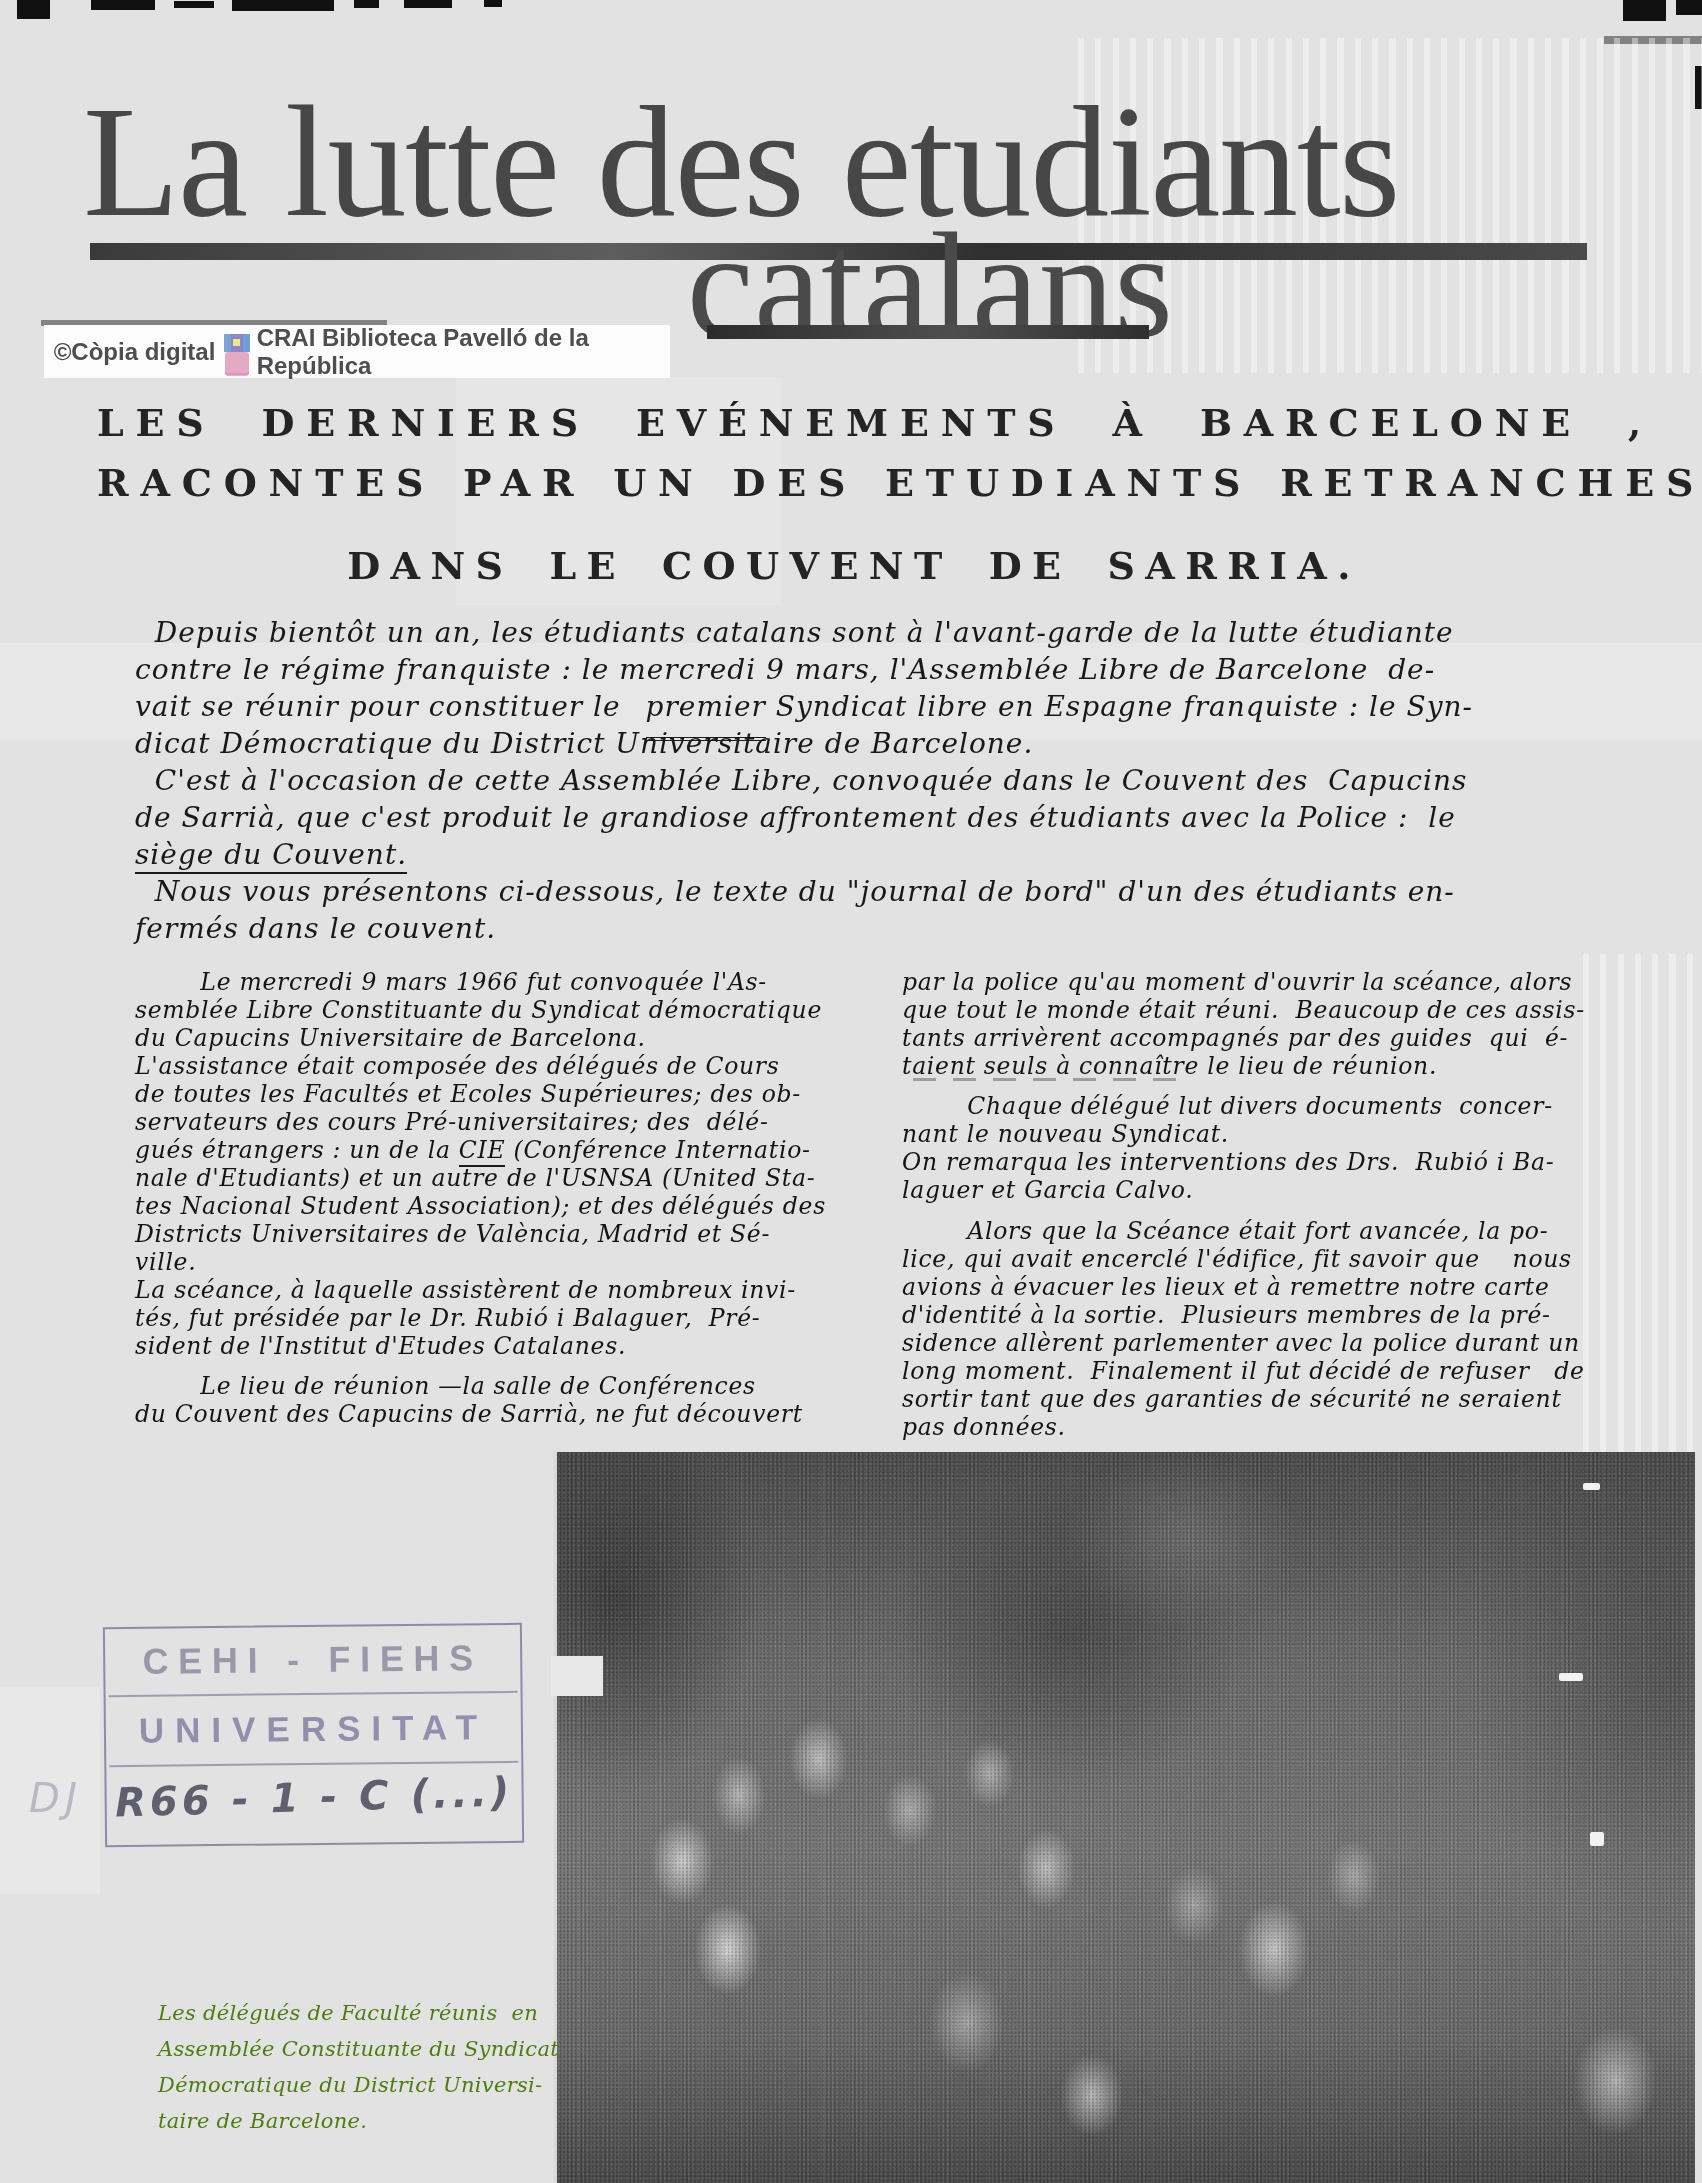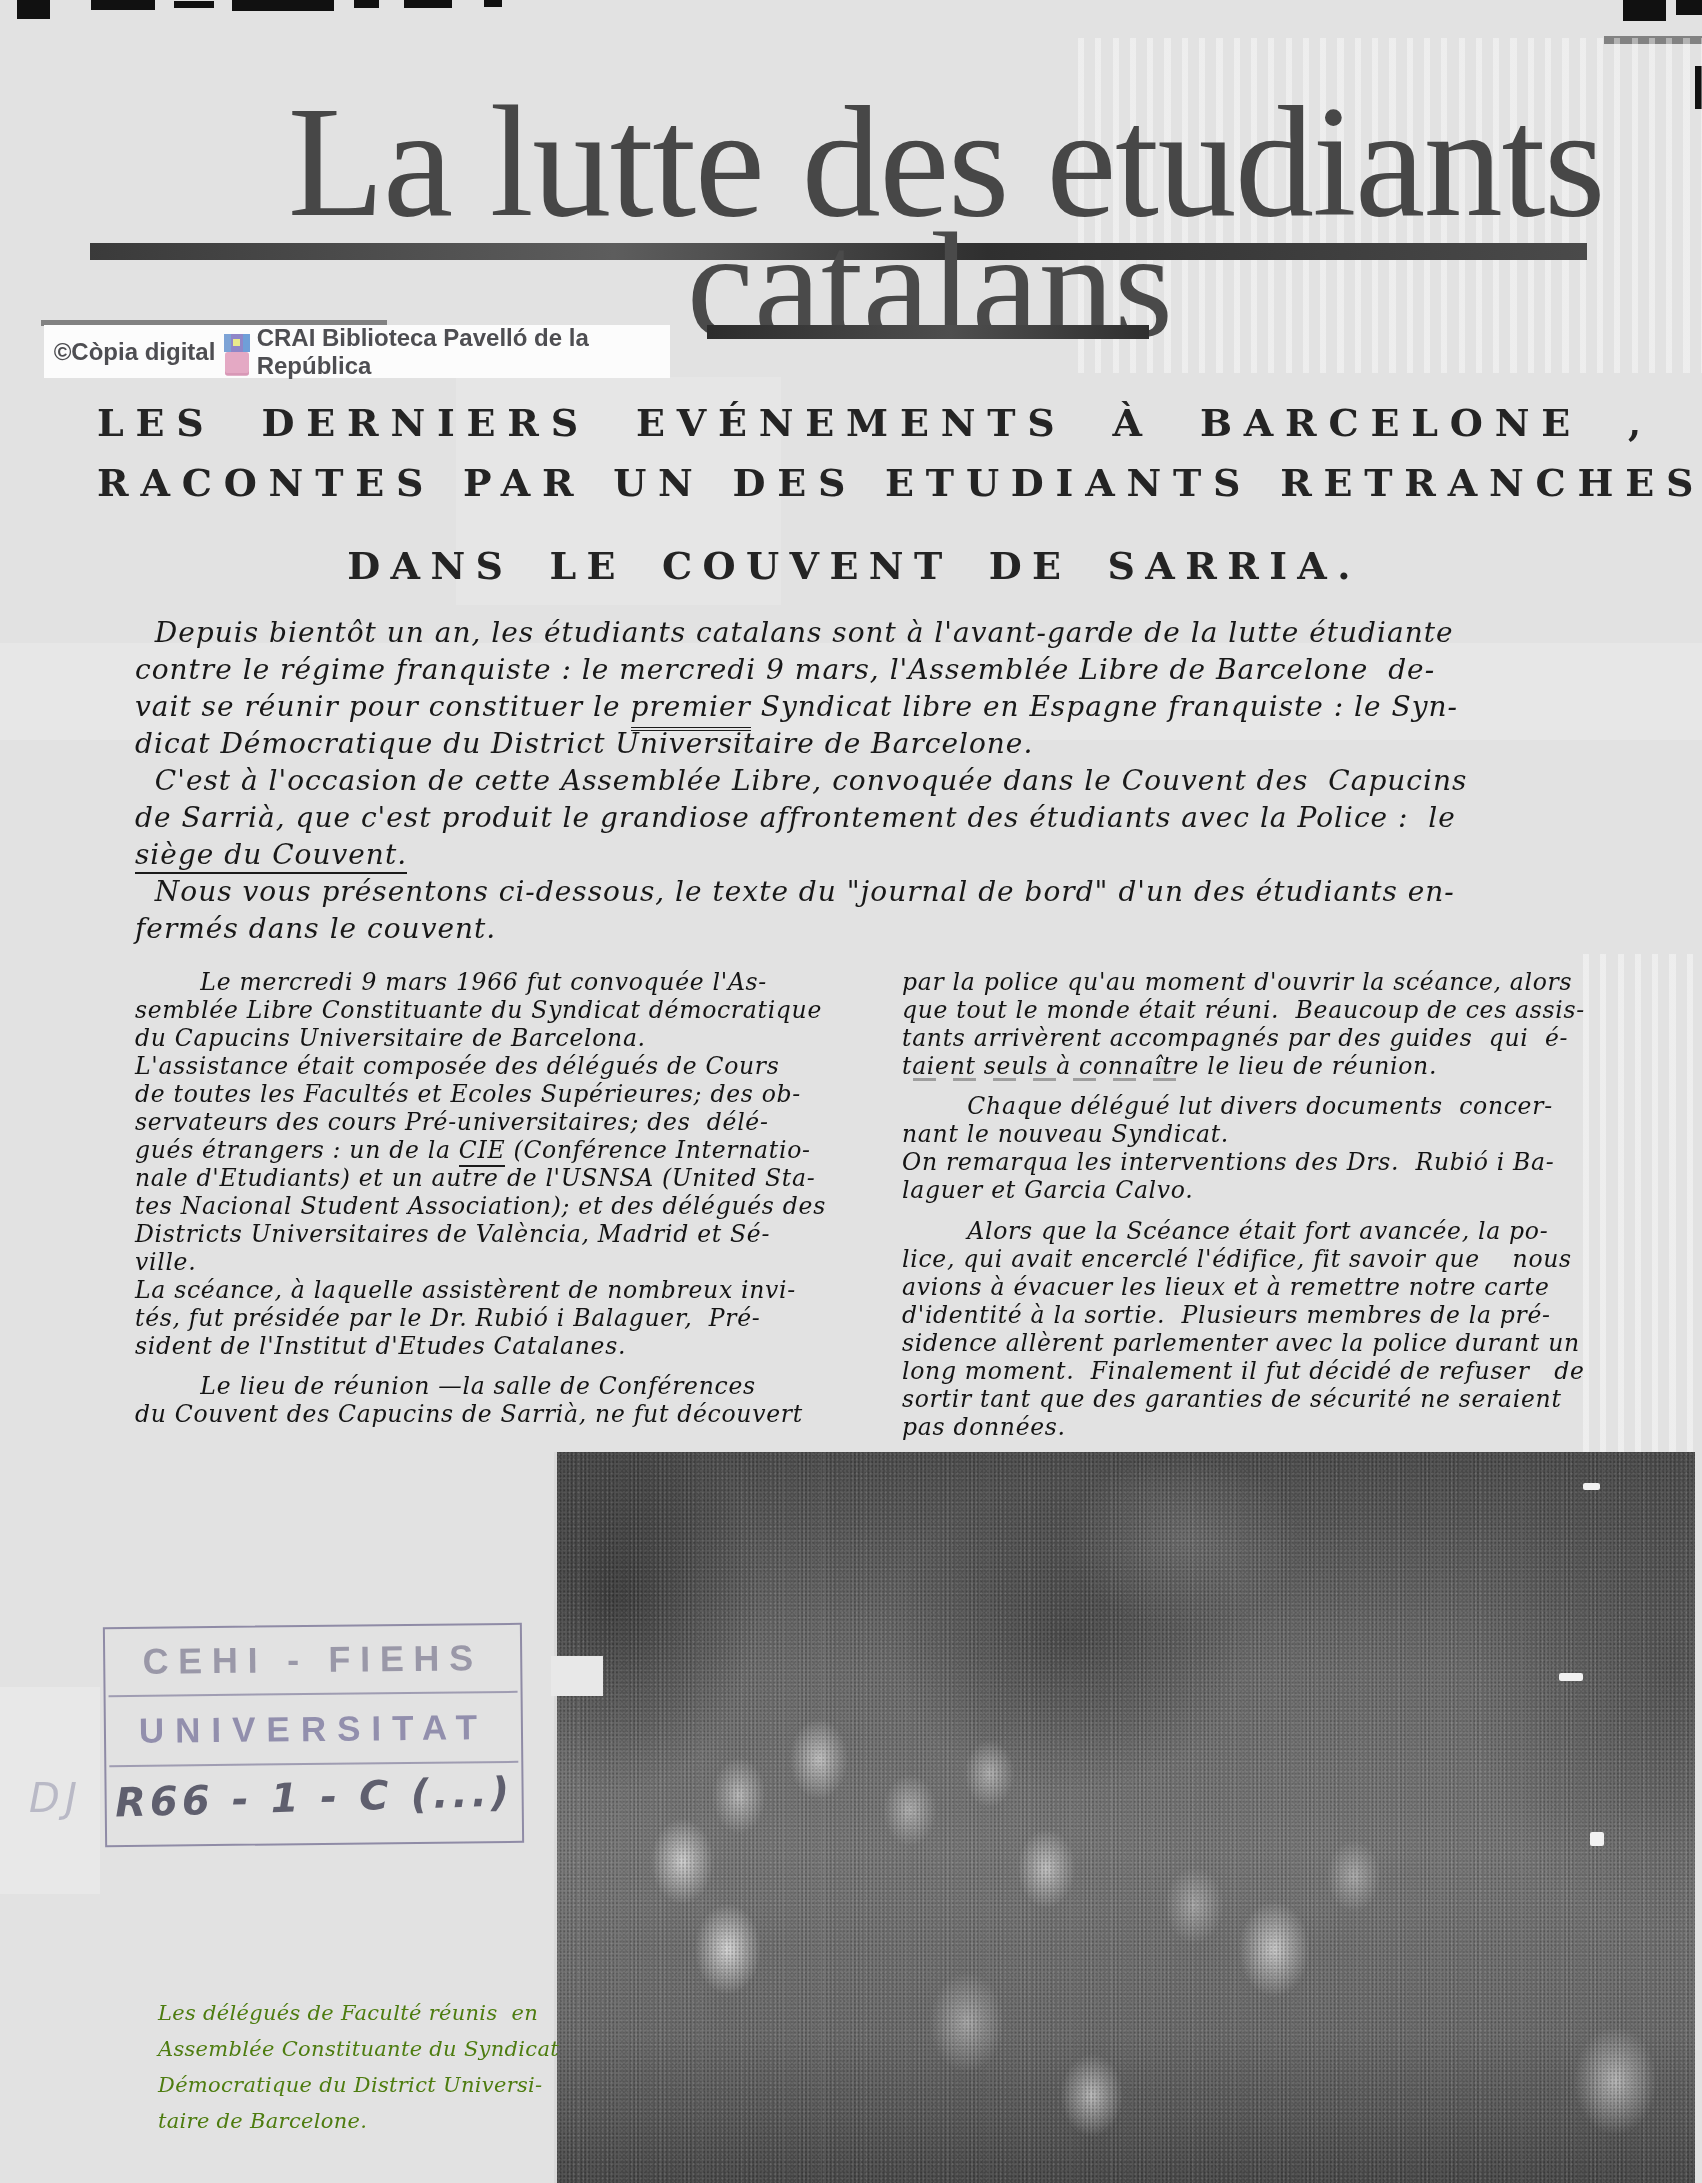--- a/index.html
+++ b/index.html
@@ -6,21 +6,21 @@
   .page{position:relative;width:1703px;height:2183px;background:#e2e2e2;overflow:hidden;
         font-family:"DejaVu Serif",serif;color:#1a1a1a;}
 
   
   .mark{position:absolute;background:#111;}
   .soft{background:#5a5a5a;opacity:.7;}
   .streak-v{position:absolute;background:repeating-linear-gradient(90deg,rgba(255,255,255,.8) 0 6.2px,rgba(255,255,255,0) 6.2px 17.3px);opacity:.5;}
   .wash{position:absolute;background:rgba(255,255,255,.45);}
 
   
-  .t1{position:absolute;left:83px;top:82px;width:1521px;text-align:right;
+  .t1{position:absolute;left:83px;top:82px;width:1521px;text-align:left;
       font-family:"Liberation Serif",serif;font-size:158px;line-height:159px;color:#474747;
       letter-spacing:-1.4px;white-space:nowrap;}
   .t1bar{position:absolute;left:90px;top:243px;height:17.3px;width:1497px;
       background:linear-gradient(90deg,#3a3a3a,#5d5d5d 35%,#2f2f2f 60%,#4a4a4a);}
   .t2{position:absolute;left:0;top:209px;width:1860px;text-align:center;
       font-family:"Liberation Serif",serif;font-size:151px;line-height:152px;color:#4a4a4a;white-space:nowrap;}
   .t2bar{position:absolute;left:707px;top:325px;height:14px;width:442px;
       background:linear-gradient(90deg,#2c2c2c,#4e4e4e 55%,#303030);}
 
   
@@ -45,21 +45,21 @@
   
   .lines .line{white-space:pre;font-style:italic;}
   .intro{position:absolute;left:135px;top:614px;font-size:28px;line-height:37px;
          letter-spacing:1px;color:#181818;}
   .col{position:absolute;top:968px;font-size:23.5px;letter-spacing:0.7px;color:#141414;}
   .col .line{height:28px;line-height:28px;}
   .col .line:empty{height:12.4px;}
   .lcol{left:135px;width:760px;}
   .rcol{left:902px;width:788px;}
   .u{border-bottom:2.8px solid #1a1a1a;padding-bottom:0.7px;}
-  .uu{border-bottom:4.8px double #1a1a1a;padding-bottom:4px;}
+  .uu{border-bottom:4.8px double #1a1a1a;padding-bottom:14px;margin-left:15px;}
   .dashline{position:absolute;left:913px;top:1078px;width:270px;height:2.8px;opacity:.55;
       background:repeating-linear-gradient(90deg,#666 0 23.5px,transparent 23.5px 40px);}
 
   
   .photo{position:absolute;left:554px;top:1452px;width:1138px;height:731px;border-left:3.5px solid #d9d9d9;
     background-image:
       radial-gradient(ellipse 48px 66px at 11% 56%,rgba(215,215,215,.9),rgba(215,215,215,0) 65%),
       radial-gradient(ellipse 41px 59px at 16% 47%,rgba(200,200,200,.8),rgba(200,200,200,0) 65%),
       radial-gradient(ellipse 45px 62px at 23% 42%,rgba(205,205,205,.85),rgba(205,205,205,0) 65%),
       radial-gradient(ellipse 55px 76px at 15% 68%,rgba(225,225,225,.9),rgba(225,225,225,0) 60%),

